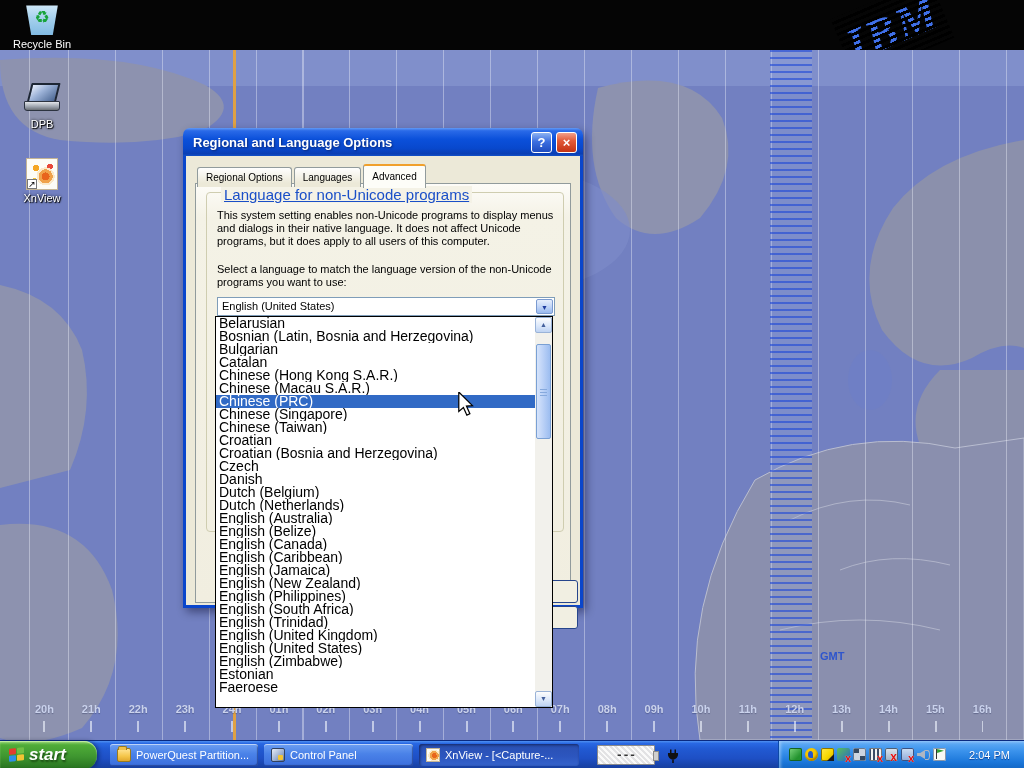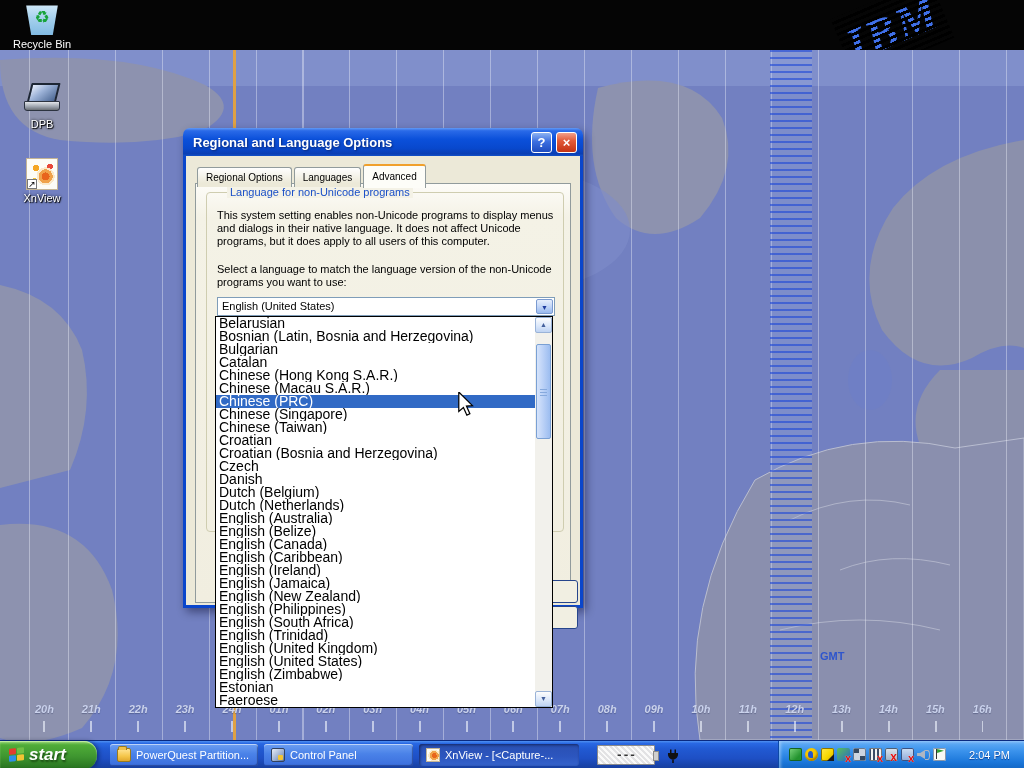--- a/index.html
+++ b/index.html
@@ -15,21 +15,21 @@
   
   .map { position:absolute; left:0; top:50px; width:1024px; height:690px; background:#7280c1; z-index:0; overflow:hidden; }
   .map svg { position:absolute; left:0; top:0; }
   .vlines { position:absolute; inset:0; background:repeating-linear-gradient(90deg, rgba(235,238,248,.42) 0 1px, transparent 1px 46.9px); background-position:68px 0; }
   .band { position:absolute; left:770px; top:0; width:42px; height:690px;
           background:rgba(160,178,232,.25); }
   .band::before { content:""; position:absolute; inset:0;
           background:repeating-linear-gradient(180deg, rgba(28,70,215,.6) 0 1.6px, transparent 1.6px 7px); }
   .orange-line { position:absolute; left:233px; top:0; width:3px; height:690px; background:#dfa144; z-index:1; }
   .gmt { position:absolute; left:820px; top:600px; color:#2f55cc; font-size:11px; font-weight:bold; z-index:2; }
-  .hours { position:absolute; left:21px; top:653px; display:flex; z-index:2;font-style:italic; }
+  .hours { position:absolute; left:21px; top:653px; display:flex; z-index:2; }
   .hours span { width:46.9px; text-align:center; color:#cad2ec; font-size:11px; font-weight:600; text-shadow:0 1px 1px rgba(40,50,90,.4); }
   .ticks { position:absolute; left:21px; top:671px; width:985px; height:11px; z-index:2;
            background:repeating-linear-gradient(90deg, transparent 0 22.5px, rgba(235,240,250,.65) 22.5px 24.5px, transparent 24.5px 46.9px); }
 
   
   .dicon { position:absolute; width:64px; text-align:center; z-index:4; cursor:default; }
   .dicon .lbl { margin-top:2px; font-size:11px; color:#fff; }
   .dicon.shadowed .lbl { text-shadow:1px 1px 1px #000, 0 0 3px #000; }
   .di-art { position:relative; width:36px; height:34px; margin:0 auto; }
   .recycle-art { background:linear-gradient(180deg,#d9eefb 0%, #a8d2ee 45%, #7fb9e2 100%);
@@ -68,22 +68,22 @@
   .tab { height:20px; padding:0 8px; margin-right:2px; font-size:10px; line-height:20px;
          background:linear-gradient(180deg,#fefefe,#ece9d8 80%); border:1px solid #919b9c; border-bottom:none;
          border-radius:3px 3px 0 0; color:#000; }
   .tab.active { height:24px; line-height:22px; background:#fdfdf8; border-top:2px solid #f0a02c; position:relative; top:1px; }
 
   .tabpage { position:absolute; left:9px; top:27px; width:376px; height:420px;
          background:linear-gradient(180deg,#fdfcf8 0%, #f4f2e6 8%, #f1eee0 100%); border:1px solid #919b9c; }
 
   .groupbox { position:absolute; left:10px; top:8px; width:358px; height:340px;
          border:1px solid #cfcdb0; border-radius:4px; }
-  .groupbox .gtitle { position:absolute; left:20px; top:-7px; background:#f4f2e6; padding:0 3px;
-         color:#1a4fc8; font-size:11px; }
+  .groupbox .gtitle { position:absolute; left:14px; top:-7px; background:#f4f2e6; padding:0 3px;
+         color:#1a4fc8; font-size:15px;text-decoration:underline; }
   .para { position:absolute; left:10px; width:348px; font-size:11px; line-height:13px; color:#000; }
   .p1 { top:16px; }
   .p2 { top:70px; }
   .combo { position:absolute; left:10px; top:104px; width:338px; height:19px; background:#fff;
          border:1px solid #7f9db9; font-size:11px; line-height:17px; padding-left:4px; color:#000; }
   .combo .drop { position:absolute; right:1px; top:1px; width:17px; height:15px; border-radius:2px;
          background:linear-gradient(180deg,#e6eefc 0%, #c3d6f7 50%, #98b9ef 100%); border:1px solid #7a9ad0;
          color:#1c3a9e; font-size:7px; line-height:15px; text-align:center; }
 
   .peek { position:absolute; width:30px; height:23px; background:#f1efe2; border:1px solid #26458c; border-radius:3px; }
@@ -290,21 +290,20 @@
         <div class="lang-item"><span>Croatian</span></div>
         <div class="lang-item"><span>Croatian (Bosnia and Herzegovina)</span></div>
         <div class="lang-item"><span>Czech</span></div>
         <div class="lang-item"><span>Danish</span></div>
         <div class="lang-item"><span>Dutch (Belgium)</span></div>
         <div class="lang-item"><span>Dutch (Netherlands)</span></div>
         <div class="lang-item"><span>English (Australia)</span></div>
         <div class="lang-item"><span>English (Belize)</span></div>
         <div class="lang-item"><span>English (Canada)</span></div>
         <div class="lang-item"><span>English (Caribbean)</span></div>
-        <div class="lang-item"><span>English (Ireland)</span></div>
         <div class="lang-item"><span>English (Jamaica)</span></div>
         <div class="lang-item"><span>English (New Zealand)</span></div>
         <div class="lang-item"><span>English (Philippines)</span></div>
         <div class="lang-item"><span>English (South Africa)</span></div>
         <div class="lang-item"><span>English (Trinidad)</span></div>
         <div class="lang-item"><span>English (United Kingdom)</span></div>
         <div class="lang-item"><span>English (United States)</span></div>
         <div class="lang-item"><span>English (Zimbabwe)</span></div>
         <div class="lang-item"><span>Estonian</span></div>
         <div class="lang-item"><span>Faeroese</span></div>

